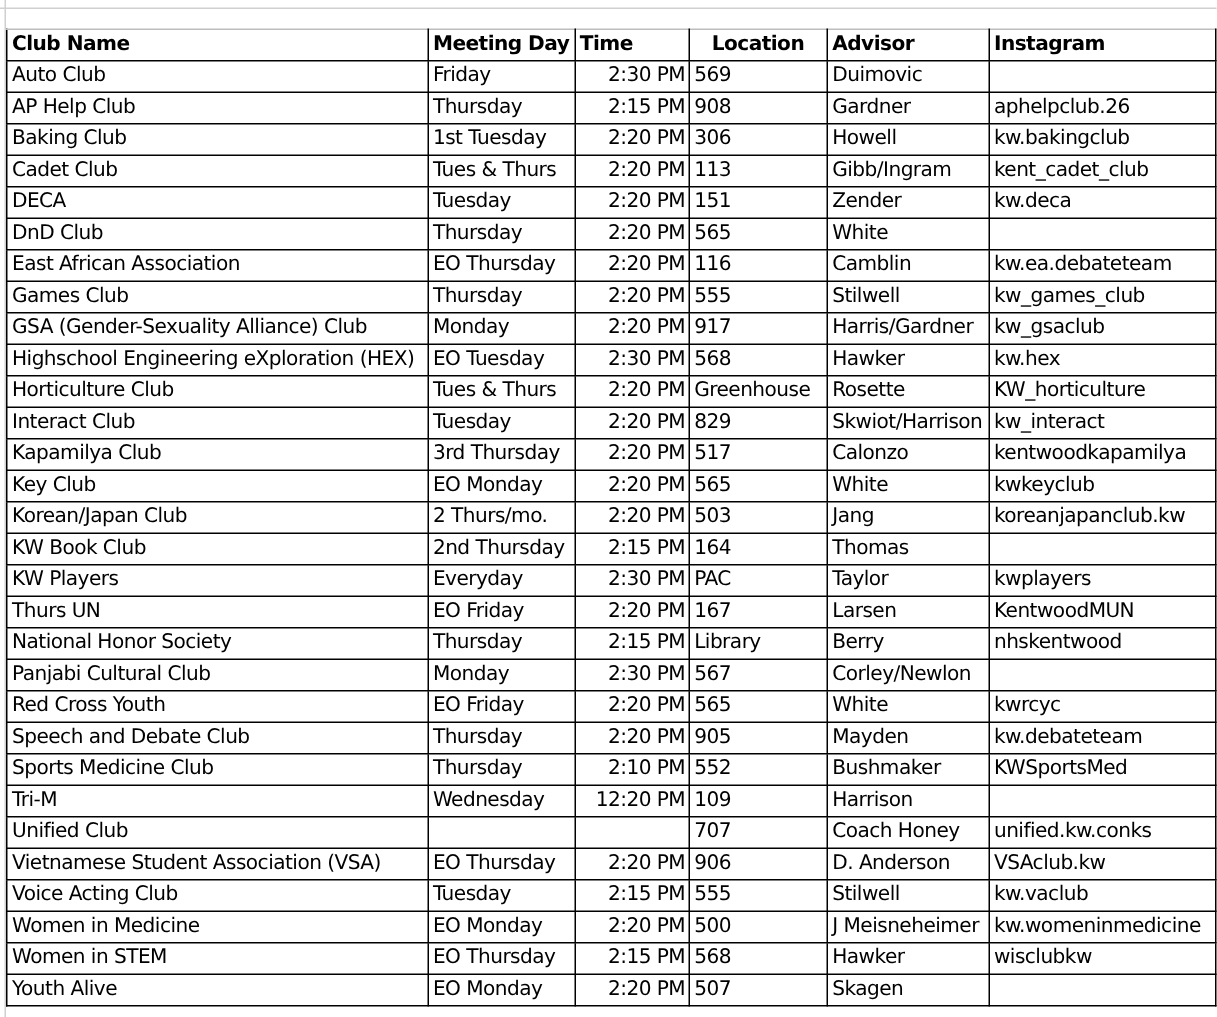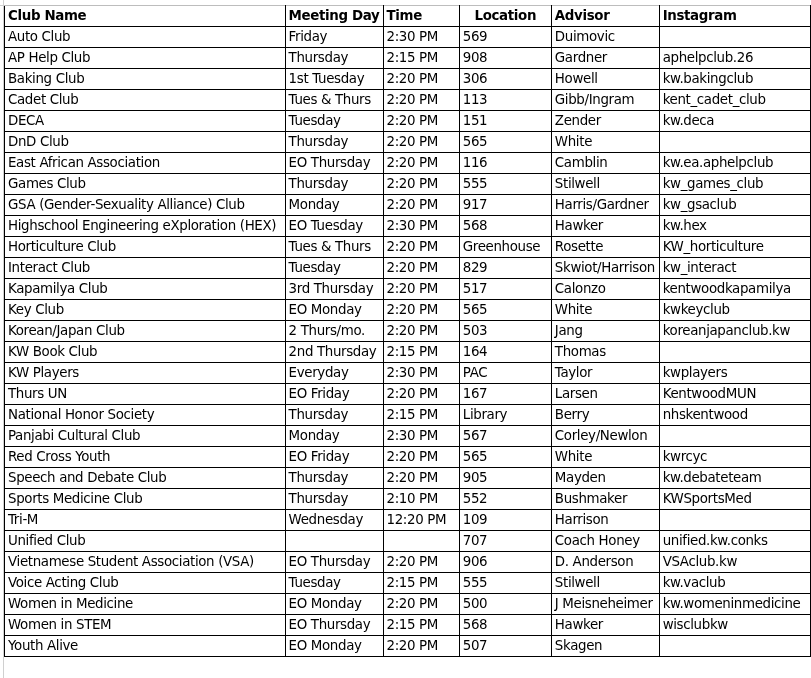--- a/index.html
+++ b/index.html
@@ -1,24 +1,24 @@
 <!DOCTYPE html>
 <html><head>
 <meta charset="utf-8">
 <style>
   html, body { margin: 0; padding: 0; background: #ffffff; }
   body { width: 811px; height: 678px; overflow: hidden; position: relative;
          font-family: "DejaVu Sans", "Liberation Sans", sans-serif; }
   .topstrip { position: absolute; left: 0; top: 0; width: 811px; height: 5px; background: #fff; border-bottom: 1px solid #d0d0d0; }
-  table { position: absolute; left: 4px; top: 5px; border-collapse: collapse; table-layout: fixed; border-radius: 21px; }
+  table { position: absolute; left: 4px; top: 19px; border-collapse: collapse; table-layout: fixed; border-radius: 21px; }
   td, th { height: 20px; padding: 0 3px; font-size: 13.4px; line-height: 20px; white-space: nowrap; overflow: hidden;
            border: 1px solid #000; color: #000; letter-spacing: -0.35px; }
   th { font-weight: bold; text-align: left; border-top: 1px solid #bdbdbd; }
   th.loc { text-align: center; }
-  td.time { text-align: left; padding-right: 2px; }
+  td.time { text-align: right; padding-right: 2px; }
   td.loc { }
   col.c1 { width: 282px; } col.c2 { width: 88px; } col.c3 { width: 79px; }
   col.c4 { width: 94px; } col.c5 { width: 108px; } col.c6 { width: 153px; }
   .leftgrid { position: absolute; left: 0; top: 0; width: 3px; height: 678px; border-right: 1px solid #d0d0d0; }
 </style>
 </head>
 <body>
 
 <div class="topstrip"></div>
 <div class="leftgrid"></div>
@@ -90,21 +90,21 @@
         <td class="loc">565</td>
         <td>White</td>
         <td></td>
       </tr>
       <tr>
         <td>East African Association</td>
         <td>EO Thursday</td>
         <td class="time">2:20 PM</td>
         <td class="loc">116</td>
         <td>Camblin</td>
-        <td>kw.ea.aphelpclub</td>
+        <td>kw.ea.debateteam</td>
       </tr>
       <tr>
         <td>Games Club</td>
         <td>Thursday</td>
         <td class="time">2:20 PM</td>
         <td class="loc">555</td>
         <td>Stilwell</td>
         <td>kw_games_club</td>
       </tr>
       <tr>

